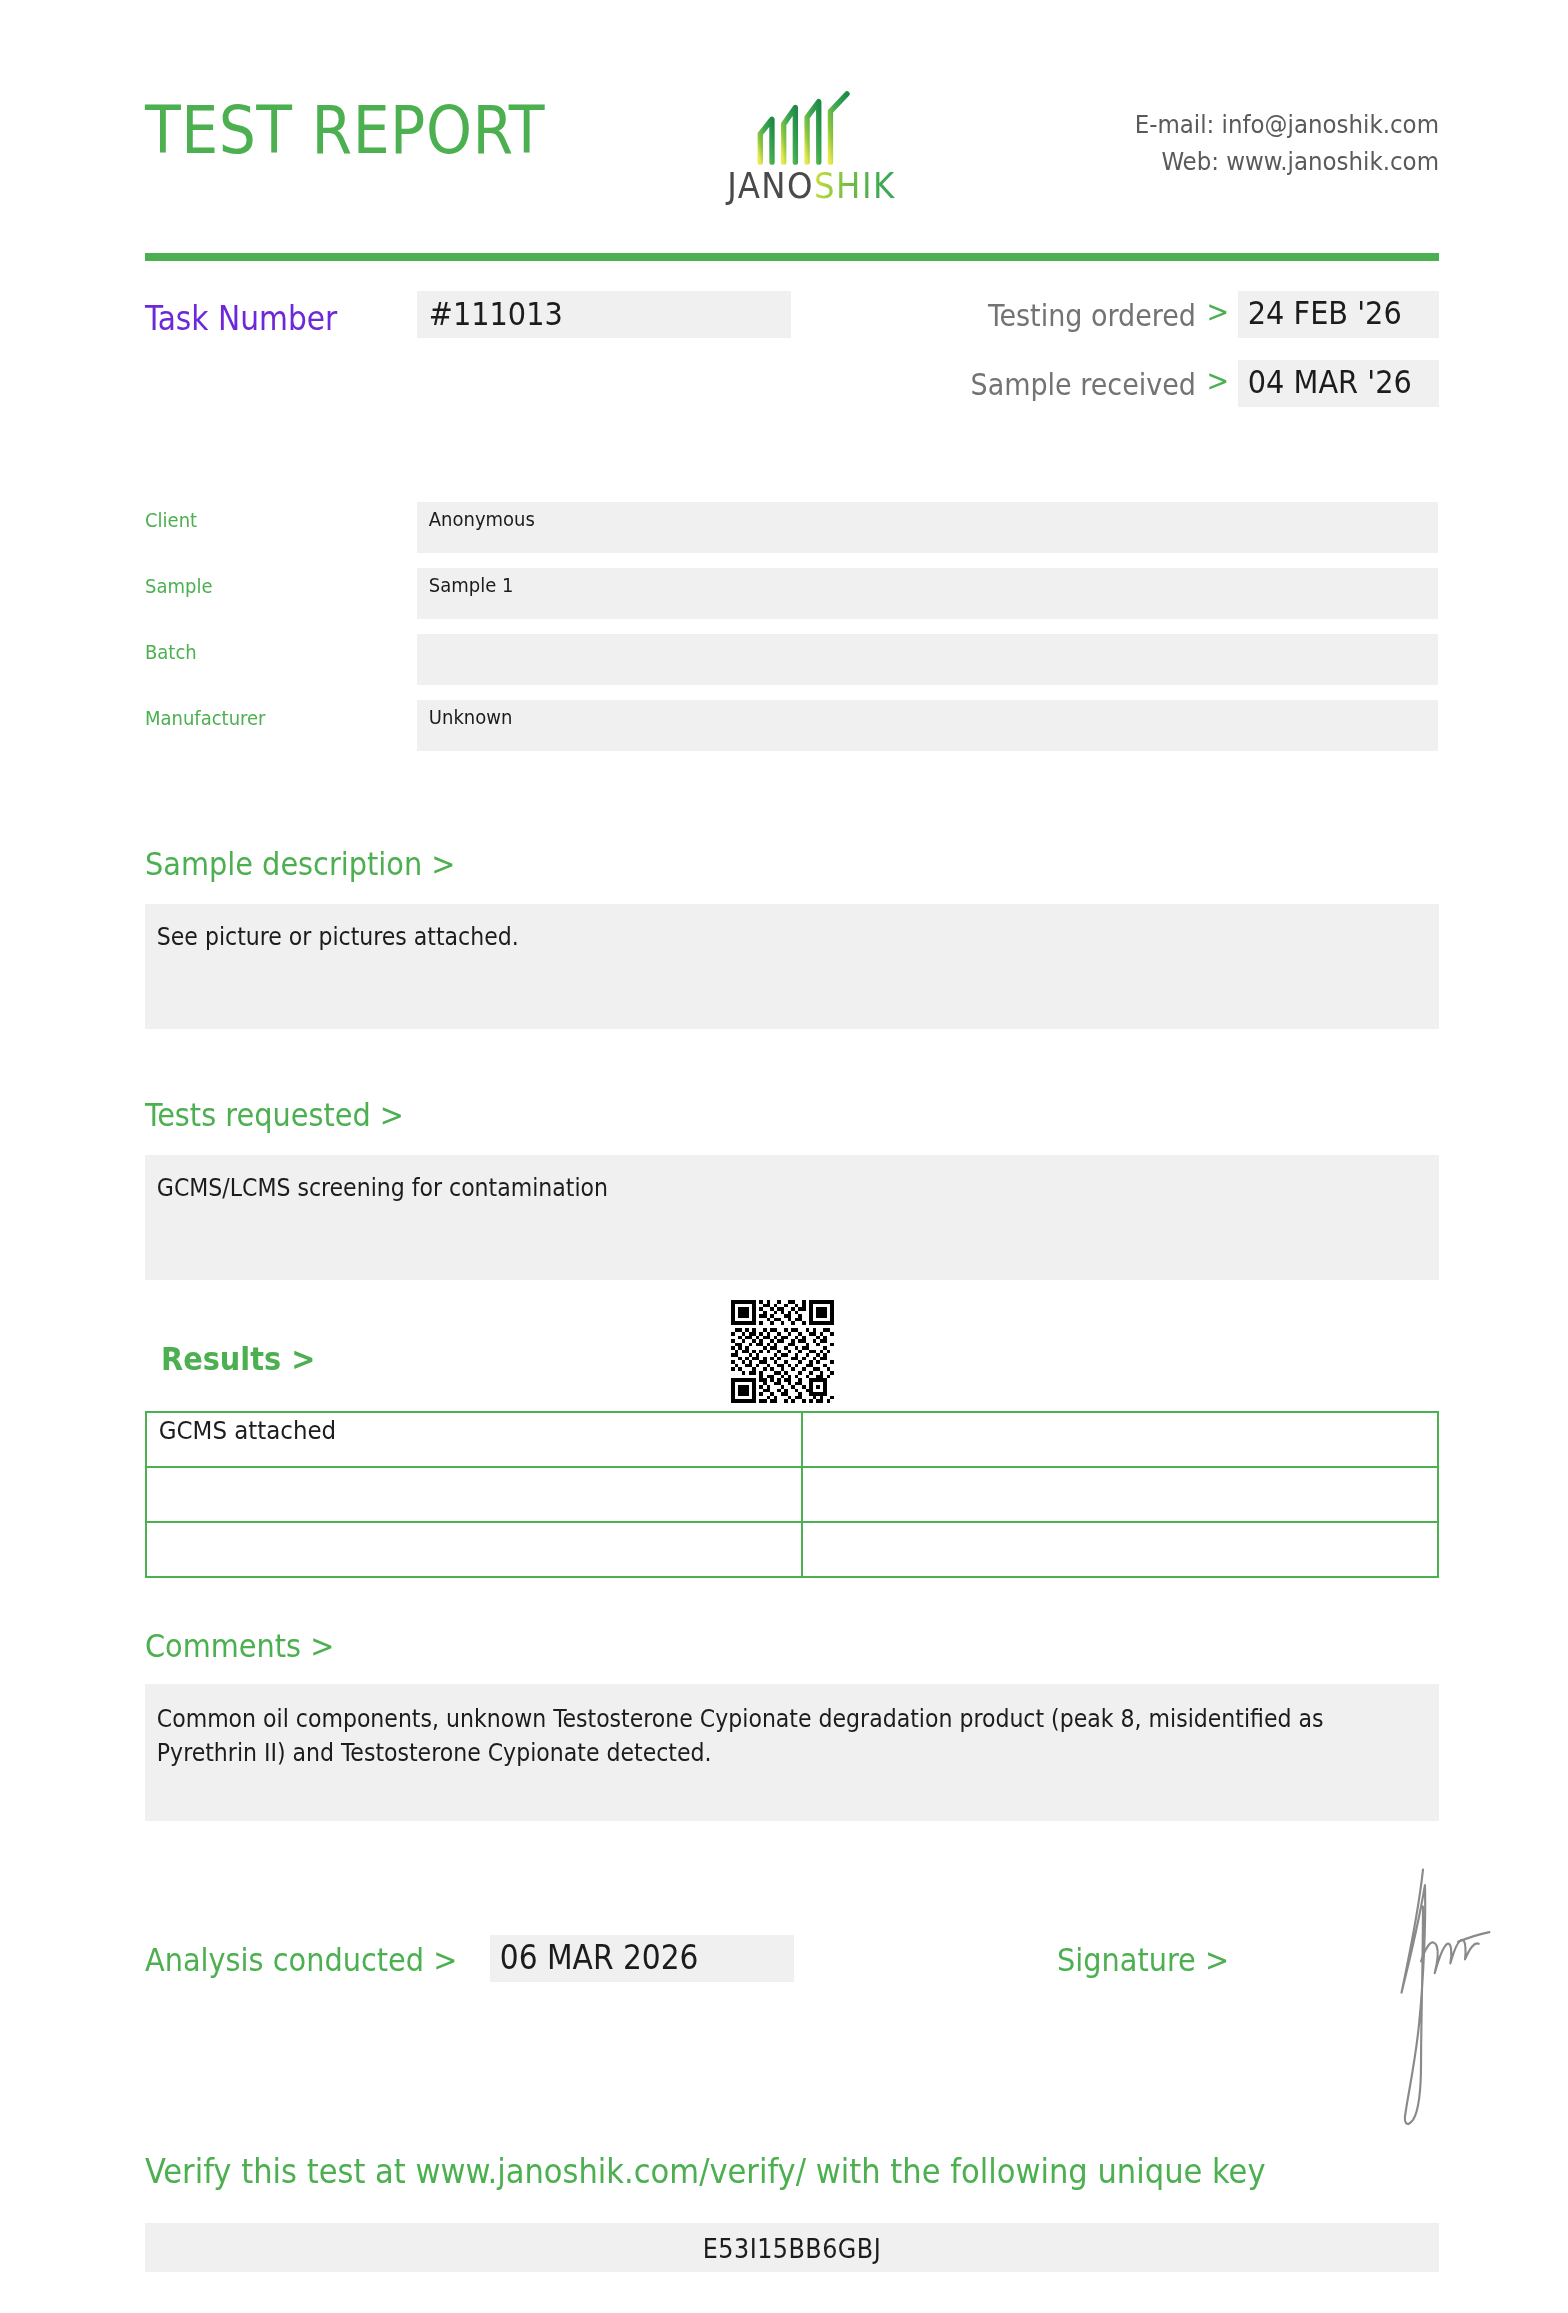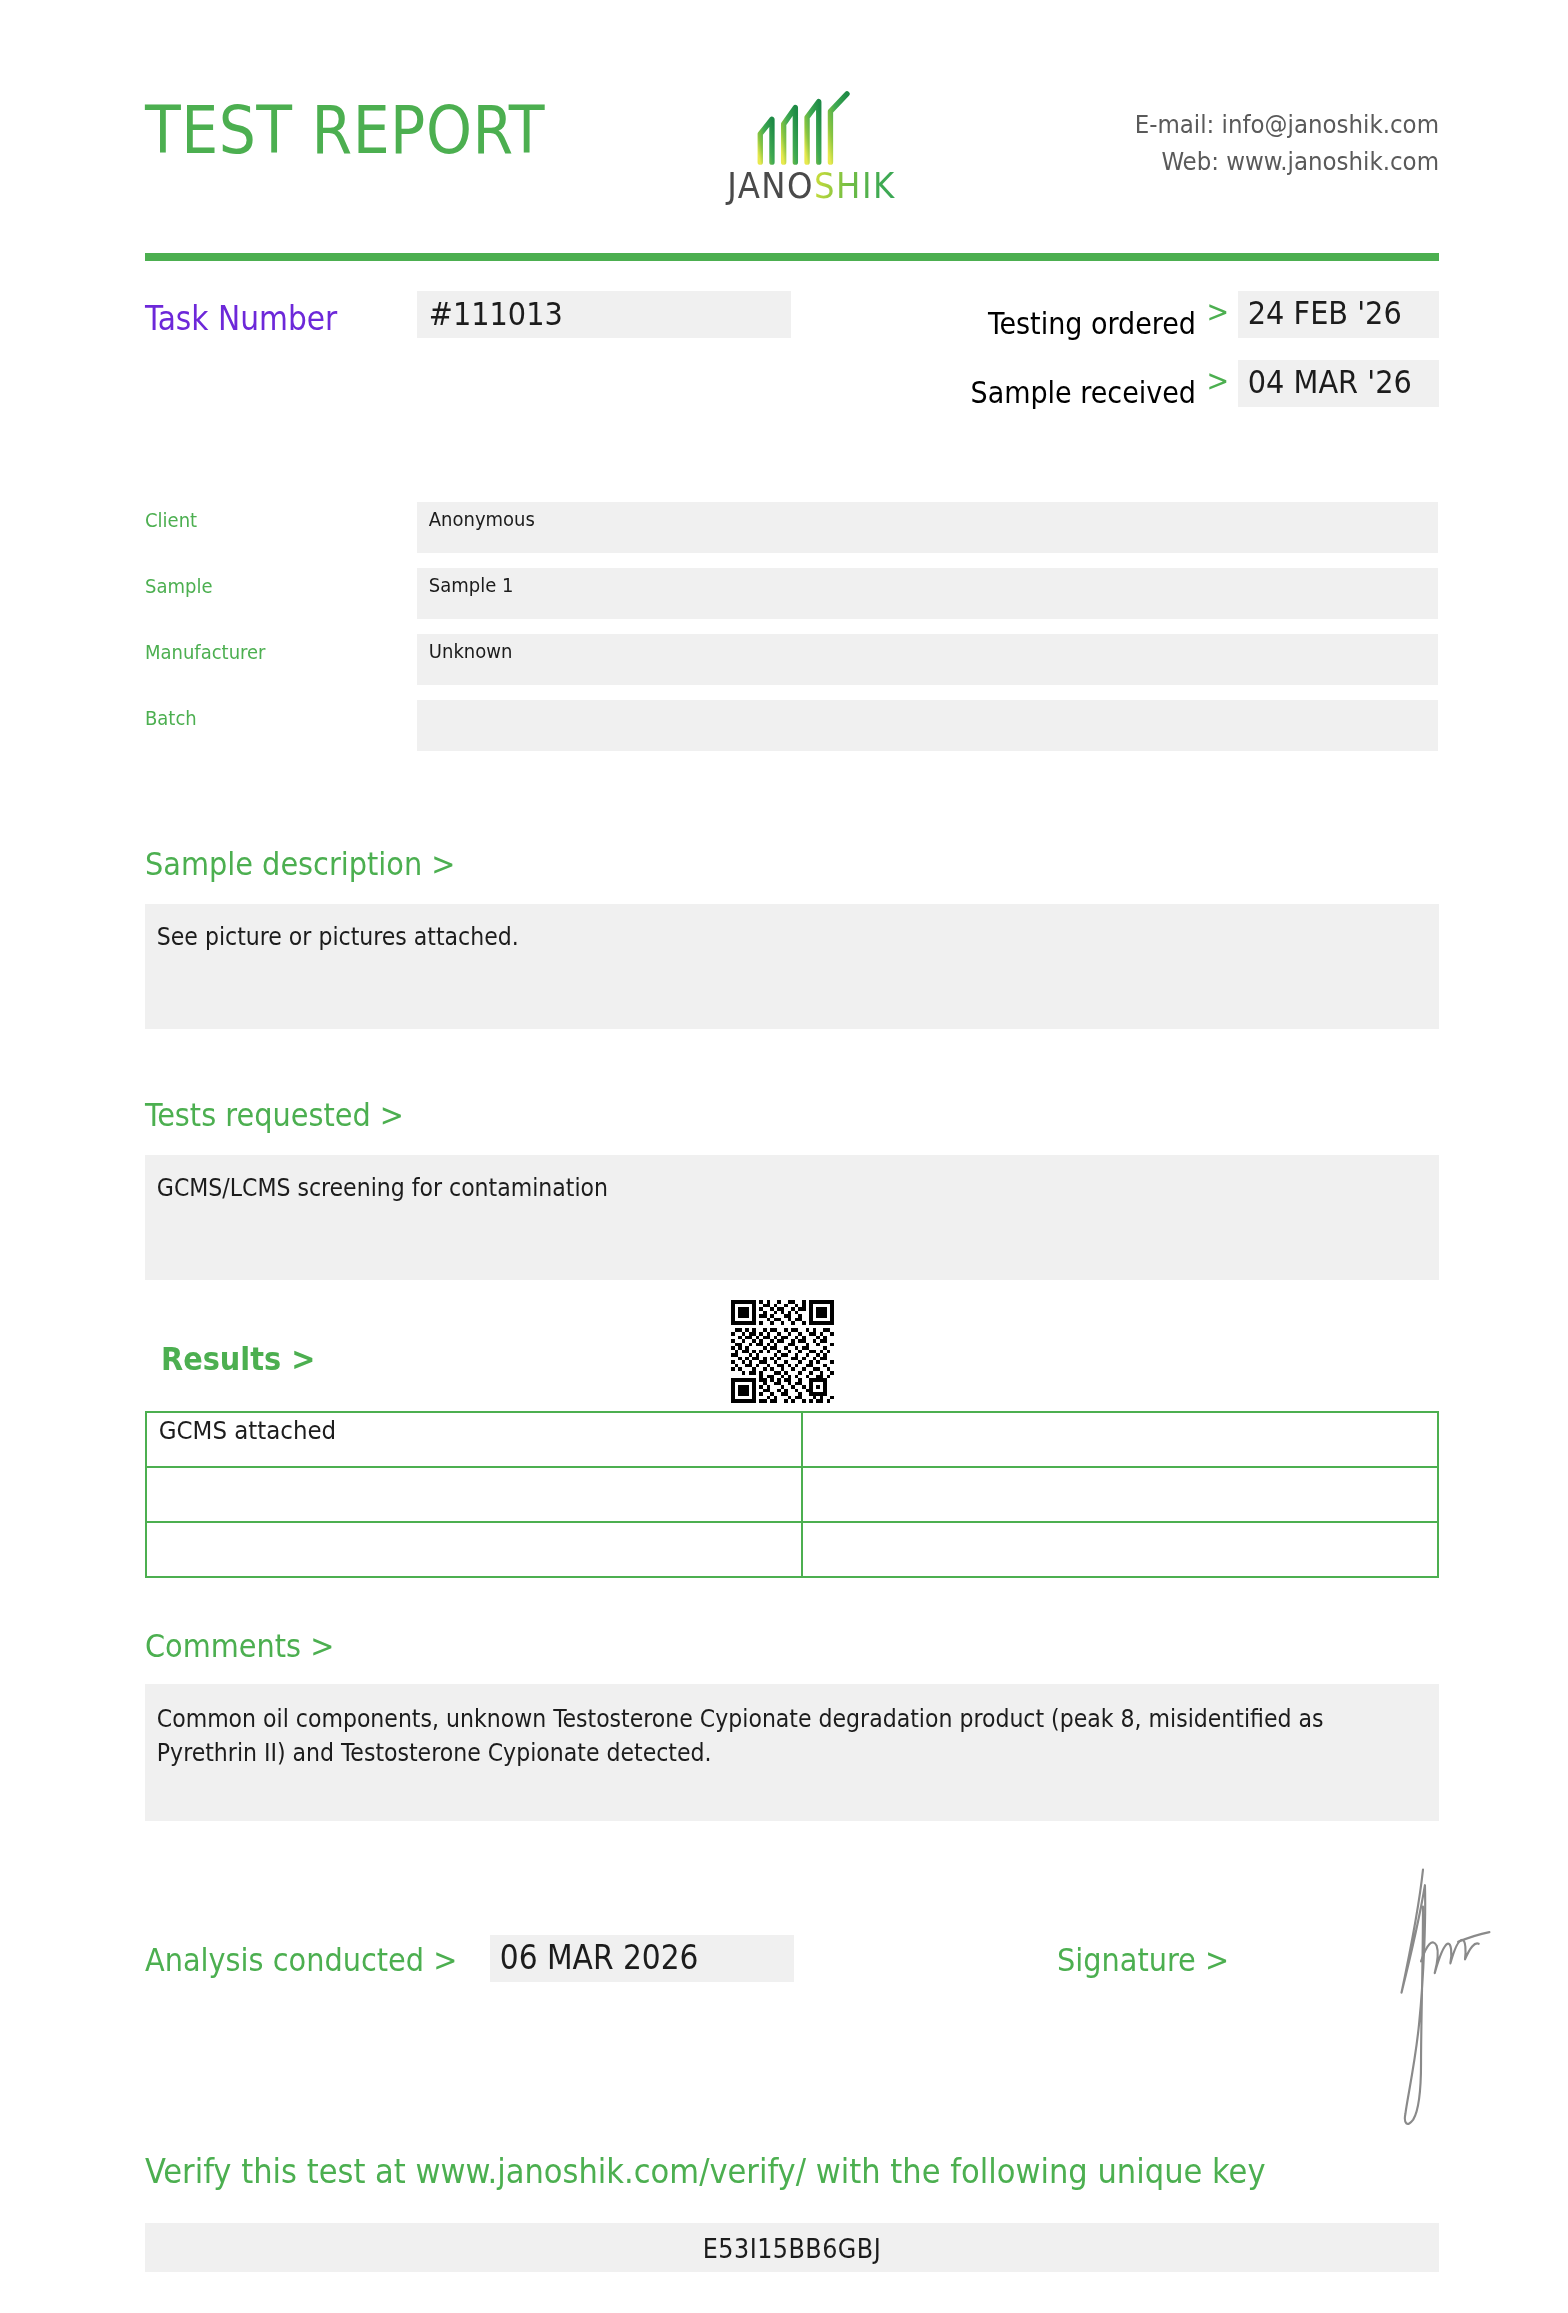--- a/index.html
+++ b/index.html
@@ -118,23 +118,23 @@
     position: absolute;
     right: 0;
     width: 627px;
     height: 47px;
   }
   .date-row.r1 { top: 291px; }
   .date-row.r2 { top: 360px; }
   .date-label {
     position: absolute;
     right: 243px;
-    top: 15px;
+    top: 7px;
     font-size: 30px;
-    color: #000000;
+    color: #737373;
     white-space: nowrap;
   }
   .date-caret {
     position: absolute;
     right: 210px;
     top: 2.9px;
     font-size: 30px;
     color: #4caf50;
   }
   .date-value {
@@ -357,26 +357,26 @@
     <div class="info">
       <div class="info-row">
         <span class="info-label">Client</span>
         <span class="info-value">Anonymous</span>
       </div>
       <div class="info-row">
         <span class="info-label">Sample</span>
         <span class="info-value">Sample 1</span>
       </div>
       <div class="info-row">
+        <span class="info-label">Batch</span>
+        <span class="info-value"></span>
+      </div>
+      <div class="info-row">
         <span class="info-label">Manufacturer</span>
         <span class="info-value">Unknown</span>
-      </div>
-      <div class="info-row">
-        <span class="info-label">Batch</span>
-        <span class="info-value"></span>
       </div>
     </div>
 
     <div class="sec-title" id="sample-desc-title">Sample description &gt;</div>
     <div class="sec-box" id="sample-desc-box">See picture or pictures attached.</div>
 
     <div class="sec-title" id="tests-title">Tests requested &gt;</div>
     <div class="sec-box" id="tests-box">GCMS/LCMS screening for contamination</div>
 
     <div class="sec-title" id="results-title">Results &gt;</div>

